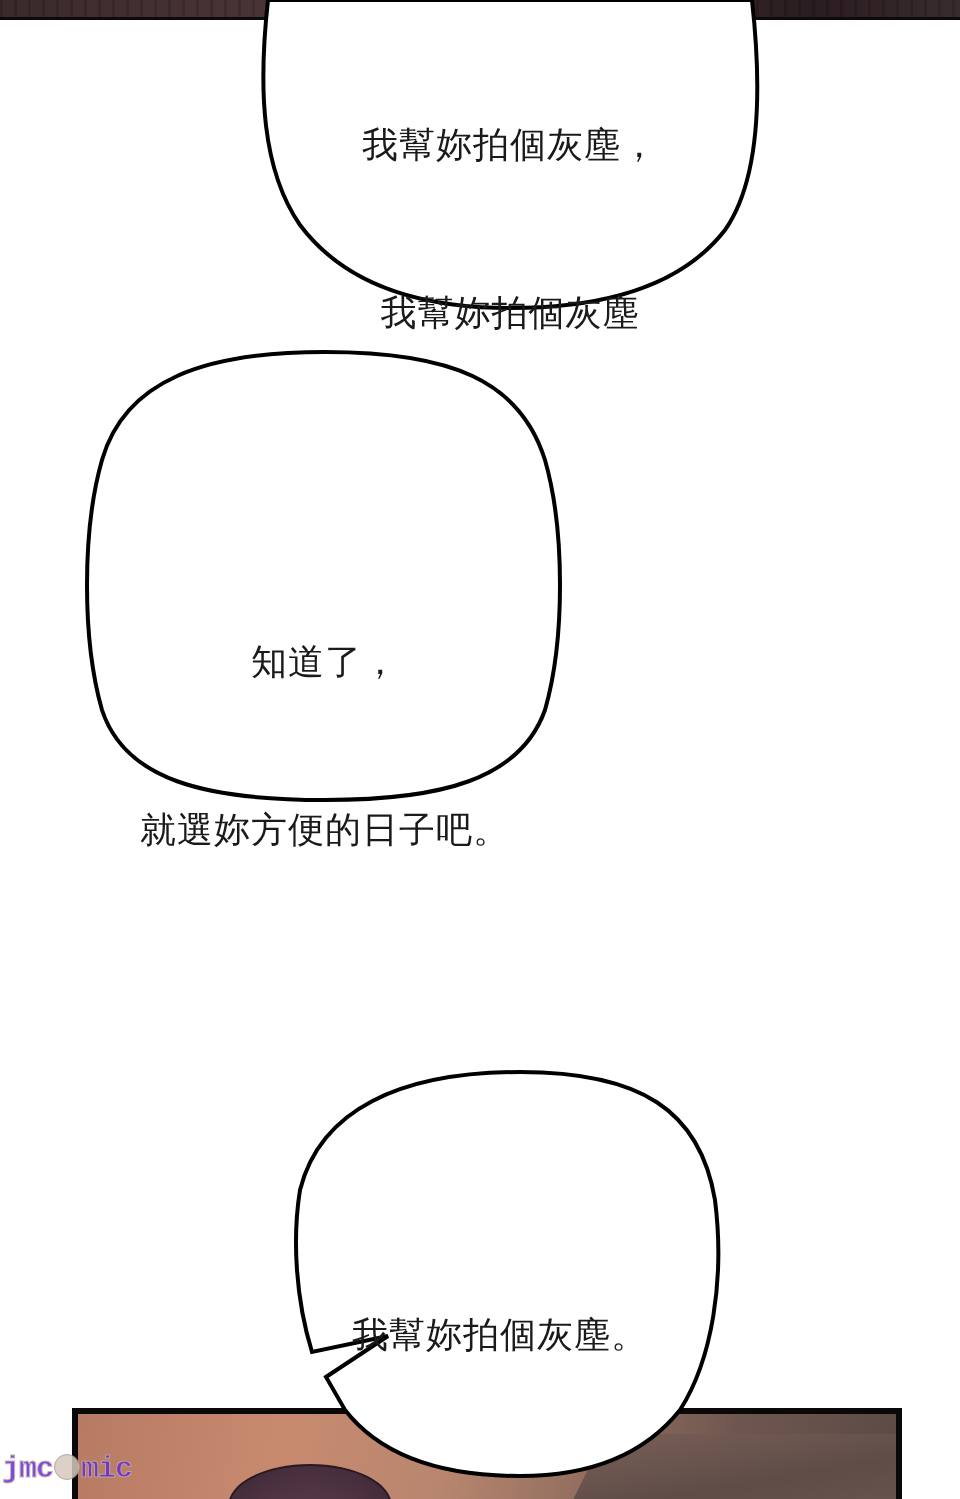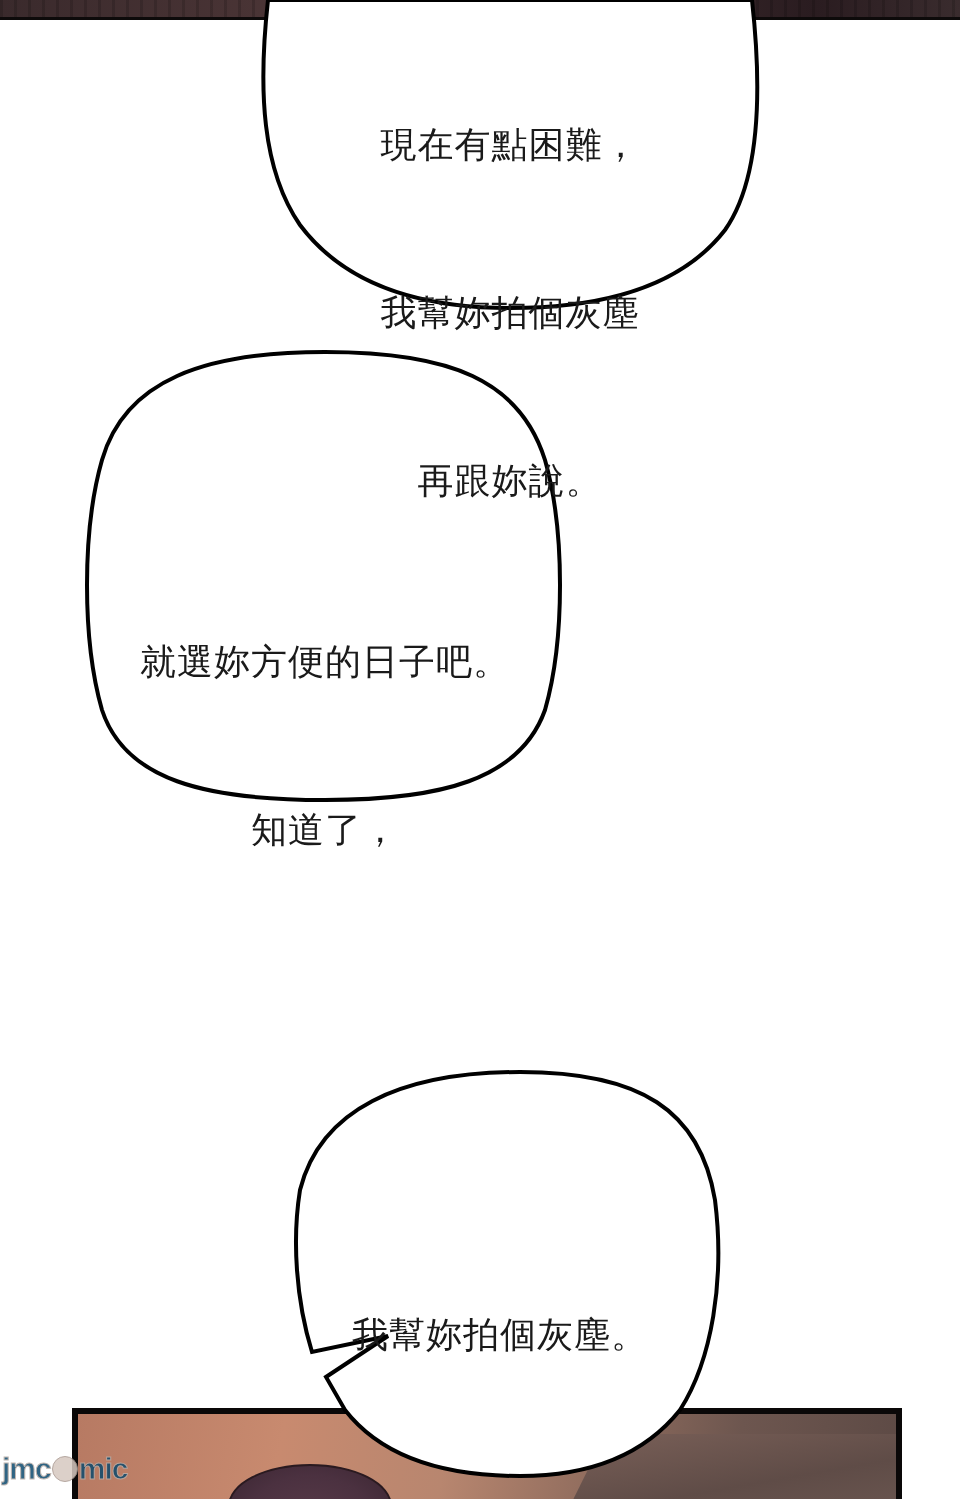--- a/index.html
+++ b/index.html
@@ -57,24 +57,24 @@
       white-space: pre;
       letter-spacing: 1px;
     }
     .balloon-text .line { display: block; }
     #text-1 { left: 330px; top: 5px; width: 360px; }
     #text-2 { left: 100px; top: 522px; width: 450px; }
     #text-3 { left: 320px; top: 1195px; width: 360px; }
     .watermark {
       position: absolute;
       left: 2px; top: 1452px;
-      font-family: Liberation Sans, sans-serif;
+      font-family: Liberation Mono, monospace;
       font-weight: bold;
       font-size: 30px;
-      color: #0c4a6e;
+      color: #6d28d9;
       letter-spacing: -1px;
       -webkit-text-stroke: 1px #b8aca6;
       opacity: 0.85;
     }
     .watermark .mascot {
       display: inline-block;
       width: 24px; height: 24px;
       border-radius: 50%;
       background: #d7c8c0;
       border: 1px solid #a89890;
@@ -97,28 +97,27 @@
 <svg class="balloon-svg" viewBox="0 0 960 1499">
 
   <path d="M268,0 C258,90 262,170 300,225 C345,285 420,308 510,308 C600,308 680,288 725,230 C760,180 762,90 752,0 Z" fill="#ffffff" stroke="#000000" stroke-width="4"></path>
 
   <path d="M325,352 C450,352 520,380 545,460 C565,530 565,640 545,710 C520,780 440,800 325,800 C205,800 125,780 102,710 C82,640 82,530 102,460 C125,380 205,352 325,352 Z" fill="#ffffff" stroke="#000000" stroke-width="4"></path>
 
   <path d="M520,1072 C640,1072 700,1110 715,1200 C725,1280 712,1360 680,1410 C640,1460 580,1476 520,1476 C440,1476 380,1455 345,1410 L326,1377 L388,1336 L312,1352 C296,1300 292,1240 300,1190 C320,1110 400,1072 520,1072 Z" fill="#ffffff" stroke="#000000" stroke-width="4" stroke-linejoin="miter"></path>
 </svg>
 
 <div id="text-1" class="balloon-text">
-  <span class="line">現在有點困難，</span>
+  <span class="line">我幫妳拍個灰塵，</span>
   <span class="line">我幫妳拍個灰塵</span>
-  <span class="line">再跟妳說。</span>
 </div>
 
 <div id="text-2" class="balloon-text">
+  <span class="line">知道了，</span>
   <span class="line">就選妳方便的日子吧。</span>
-  <span class="line">知道了，</span>
 </div>
 
 <div id="text-3" class="balloon-text">
   <span class="line">我幫妳拍個灰塵。</span>
 </div>
 
 <div class="watermark">
   <span>jmc</span><span class="mascot"></span><span>mic</span>
 </div>
 

